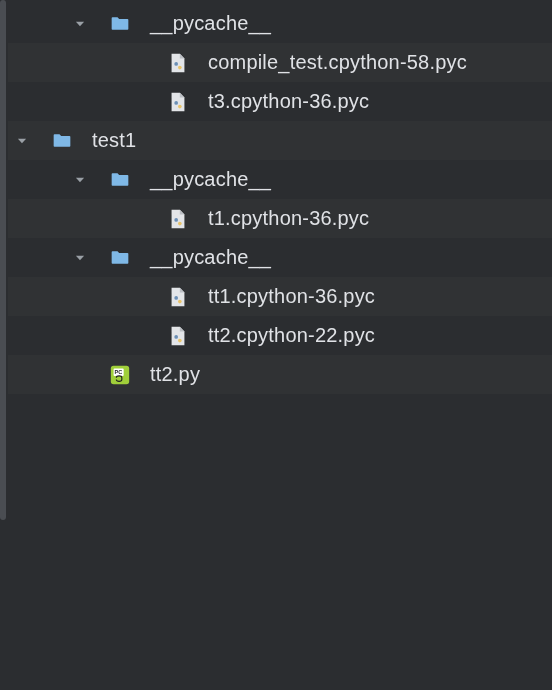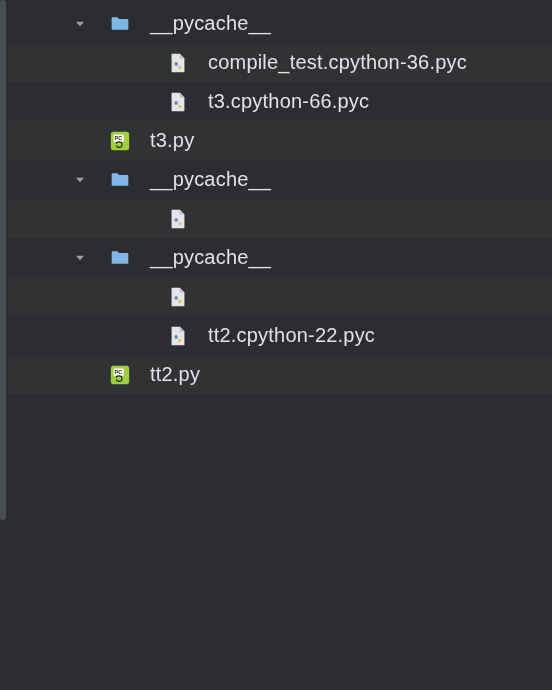--- a/index.html
+++ b/index.html
@@ -108,123 +108,125 @@
       <span class="indent"></span>
       <span class="chevron-spacer"></span>
       <span class="icon">
         <svg viewBox="0 0 24 24" width="22" height="24">
     <path fill="#e3e5e8" d="M5 2h9l5 5v15a0 0 0 0 1 0 0H5V2z"></path>
     <path fill="#bcbfc4" d="M14 2v5h5z"></path>
     <circle cx="10" cy="13" r="2" fill="#6b8fb5"></circle>
     <circle cx="14" cy="17" r="2" fill="#e9c46a"></circle>
   </svg>
       </span>
-      <span class="label">compile_test.cpython-36.pyc</span>
-    </div>
-    <div class="tree-row">
-      <span class="indent"></span>
-      <span class="indent"></span>
-      <span class="chevron-spacer"></span>
-      <span class="icon">
-        <svg viewBox="0 0 24 24" width="22" height="24">
-    <path fill="#e3e5e8" d="M5 2h9l5 5v15a0 0 0 0 1 0 0H5V2z"></path>
-    <path fill="#bcbfc4" d="M14 2v5h5z"></path>
-    <circle cx="10" cy="13" r="2" fill="#6b8fb5"></circle>
-    <circle cx="14" cy="17" r="2" fill="#e9c46a"></circle>
-  </svg>
-      </span>
-      <span class="label">t3.cpython-66.pyc</span>
+      <span class="label">compile_test.cpython-58.pyc</span>
+    </div>
+    <div class="tree-row">
+      <span class="indent"></span>
+      <span class="indent"></span>
+      <span class="chevron-spacer"></span>
+      <span class="icon">
+        <svg viewBox="0 0 24 24" width="22" height="24">
+    <path fill="#e3e5e8" d="M5 2h9l5 5v15a0 0 0 0 1 0 0H5V2z"></path>
+    <path fill="#bcbfc4" d="M14 2v5h5z"></path>
+    <circle cx="10" cy="13" r="2" fill="#6b8fb5"></circle>
+    <circle cx="14" cy="17" r="2" fill="#e9c46a"></circle>
+  </svg>
+      </span>
+      <span class="label">t3.cpython-36.pyc</span>
+    </div>
+    <div class="tree-row">
+      <span class="chevron">
+        <svg viewBox="0 0 24 24" fill="#9aa0a6">
+          <path d="M5 8l7 8 7-8z"></path>
+        </svg>
+      </span>
+      <span class="icon">
+        <svg viewBox="0 0 24 24" width="24" height="20">
+          <path fill="#7fb8e6" d="M2 5a1 1 0 0 1 1-1h6l2 2h10a1 1 0 0 1 1 1v11a1 1 0 0 1-1 1H3a1 1 0 0 1-1-1V5z"></path>
+        </svg>
+      </span>
+      <span class="label">test1</span>
+    </div>
+    <div class="tree-row">
+      <span class="indent"></span>
+      <span class="chevron">
+        <svg viewBox="0 0 24 24" fill="#9aa0a6">
+          <path d="M5 8l7 8 7-8z"></path>
+        </svg>
+      </span>
+      <span class="icon">
+        <svg viewBox="0 0 24 24" width="24" height="20">
+          <path fill="#7fb8e6" d="M2 5a1 1 0 0 1 1-1h6l2 2h10a1 1 0 0 1 1 1v11a1 1 0 0 1-1 1H3a1 1 0 0 1-1-1V5z"></path>
+        </svg>
+      </span>
+      <span class="label">__pycache__</span>
+    </div>
+    <div class="tree-row">
+      <span class="indent"></span>
+      <span class="indent"></span>
+      <span class="chevron-spacer"></span>
+      <span class="icon">
+        <svg viewBox="0 0 24 24" width="22" height="24">
+    <path fill="#e3e5e8" d="M5 2h9l5 5v15a0 0 0 0 1 0 0H5V2z"></path>
+    <path fill="#bcbfc4" d="M14 2v5h5z"></path>
+    <circle cx="10" cy="13" r="2" fill="#6b8fb5"></circle>
+    <circle cx="14" cy="17" r="2" fill="#e9c46a"></circle>
+  </svg>
+      </span>
+      <span class="label">t1.cpython-36.pyc</span>
+    </div>
+    <div class="tree-row">
+      <span class="indent"></span>
+      <span class="chevron">
+        <svg viewBox="0 0 24 24" fill="#9aa0a6">
+          <path d="M5 8l7 8 7-8z"></path>
+        </svg>
+      </span>
+      <span class="icon">
+        <svg viewBox="0 0 24 24" width="24" height="20">
+          <path fill="#7fb8e6" d="M2 5a1 1 0 0 1 1-1h6l2 2h10a1 1 0 0 1 1 1v11a1 1 0 0 1-1 1H3a1 1 0 0 1-1-1V5z"></path>
+        </svg>
+      </span>
+      <span class="label">__pycache__</span>
+    </div>
+    <div class="tree-row">
+      <span class="indent"></span>
+      <span class="indent"></span>
+      <span class="chevron-spacer"></span>
+      <span class="icon">
+        <svg viewBox="0 0 24 24" width="22" height="24">
+    <path fill="#e3e5e8" d="M5 2h9l5 5v15a0 0 0 0 1 0 0H5V2z"></path>
+    <path fill="#bcbfc4" d="M14 2v5h5z"></path>
+    <circle cx="10" cy="13" r="2" fill="#6b8fb5"></circle>
+    <circle cx="14" cy="17" r="2" fill="#e9c46a"></circle>
+  </svg>
+      </span>
+      <span class="label">tt1.cpython-36.pyc</span>
+    </div>
+    <div class="tree-row">
+      <span class="indent"></span>
+      <span class="indent"></span>
+      <span class="chevron-spacer"></span>
+      <span class="icon">
+        <svg viewBox="0 0 24 24" width="22" height="24">
+    <path fill="#e3e5e8" d="M5 2h9l5 5v15a0 0 0 0 1 0 0H5V2z"></path>
+    <path fill="#bcbfc4" d="M14 2v5h5z"></path>
+    <circle cx="10" cy="13" r="2" fill="#6b8fb5"></circle>
+    <circle cx="14" cy="17" r="2" fill="#e9c46a"></circle>
+  </svg>
+      </span>
+      <span class="label">tt2.cpython-22.pyc</span>
     </div>
     <div class="tree-row">
       <span class="indent"></span>
       <span class="chevron-spacer"></span>
       <span class="icon">
         <svg viewBox="0 0 24 24" width="22" height="22">
     <rect x="2" y="2" width="20" height="20" rx="3" fill="#a0cf3a"></rect>
     <rect x="5" y="5" width="11" height="8" rx="1" fill="#fff"></rect>
     <text x="6" y="11" font-size="6" font-family="Arial" font-weight="bold" fill="#1f1f1f">PC</text>
     <path d="M8 15c0-1 1-2 3-2s3 1 3 2v2c0 1-1 2-3 2s-3-1-3-2" fill="none" stroke="#1f1f1f" stroke-width="1.2"></path>
   </svg>
       </span>
-      <span class="label">t3.py</span>
-    </div>
-    <div class="tree-row">
-      <span class="indent"></span>
-      <span class="chevron">
-        <svg viewBox="0 0 24 24" fill="#9aa0a6">
-          <path d="M5 8l7 8 7-8z"></path>
-        </svg>
-      </span>
-      <span class="icon">
-        <svg viewBox="0 0 24 24" width="24" height="20">
-          <path fill="#7fb8e6" d="M2 5a1 1 0 0 1 1-1h6l2 2h10a1 1 0 0 1 1 1v11a1 1 0 0 1-1 1H3a1 1 0 0 1-1-1V5z"></path>
-        </svg>
-      </span>
-      <span class="label">__pycache__</span>
-    </div>
-    <div class="tree-row">
-      <span class="indent"></span>
-      <span class="indent"></span>
-      <span class="chevron-spacer"></span>
-      <span class="icon">
-        <svg viewBox="0 0 24 24" width="22" height="24">
-    <path fill="#e3e5e8" d="M5 2h9l5 5v15a0 0 0 0 1 0 0H5V2z"></path>
-    <path fill="#bcbfc4" d="M14 2v5h5z"></path>
-    <circle cx="10" cy="13" r="2" fill="#6b8fb5"></circle>
-    <circle cx="14" cy="17" r="2" fill="#e9c46a"></circle>
-  </svg>
-      </span>
-    </div>
-    <div class="tree-row">
-      <span class="indent"></span>
-      <span class="chevron">
-        <svg viewBox="0 0 24 24" fill="#9aa0a6">
-          <path d="M5 8l7 8 7-8z"></path>
-        </svg>
-      </span>
-      <span class="icon">
-        <svg viewBox="0 0 24 24" width="24" height="20">
-          <path fill="#7fb8e6" d="M2 5a1 1 0 0 1 1-1h6l2 2h10a1 1 0 0 1 1 1v11a1 1 0 0 1-1 1H3a1 1 0 0 1-1-1V5z"></path>
-        </svg>
-      </span>
-      <span class="label">__pycache__</span>
-    </div>
-    <div class="tree-row">
-      <span class="indent"></span>
-      <span class="indent"></span>
-      <span class="chevron-spacer"></span>
-      <span class="icon">
-        <svg viewBox="0 0 24 24" width="22" height="24">
-    <path fill="#e3e5e8" d="M5 2h9l5 5v15a0 0 0 0 1 0 0H5V2z"></path>
-    <path fill="#bcbfc4" d="M14 2v5h5z"></path>
-    <circle cx="10" cy="13" r="2" fill="#6b8fb5"></circle>
-    <circle cx="14" cy="17" r="2" fill="#e9c46a"></circle>
-  </svg>
-      </span>
-    </div>
-    <div class="tree-row">
-      <span class="indent"></span>
-      <span class="indent"></span>
-      <span class="chevron-spacer"></span>
-      <span class="icon">
-        <svg viewBox="0 0 24 24" width="22" height="24">
-    <path fill="#e3e5e8" d="M5 2h9l5 5v15a0 0 0 0 1 0 0H5V2z"></path>
-    <path fill="#bcbfc4" d="M14 2v5h5z"></path>
-    <circle cx="10" cy="13" r="2" fill="#6b8fb5"></circle>
-    <circle cx="14" cy="17" r="2" fill="#e9c46a"></circle>
-  </svg>
-      </span>
-      <span class="label">tt2.cpython-22.pyc</span>
-    </div>
-    <div class="tree-row">
-      <span class="indent"></span>
-      <span class="chevron-spacer"></span>
-      <span class="icon">
-        <svg viewBox="0 0 24 24" width="22" height="22">
-    <rect x="2" y="2" width="20" height="20" rx="3" fill="#a0cf3a"></rect>
-    <rect x="5" y="5" width="11" height="8" rx="1" fill="#fff"></rect>
-    <text x="6" y="11" font-size="6" font-family="Arial" font-weight="bold" fill="#1f1f1f">PC</text>
-    <path d="M8 15c0-1 1-2 3-2s3 1 3 2v2c0 1-1 2-3 2s-3-1-3-2" fill="none" stroke="#1f1f1f" stroke-width="1.2"></path>
-  </svg>
-      </span>
       <span class="label">tt2.py</span>
     </div>
   </div>
 
 </body></html>

